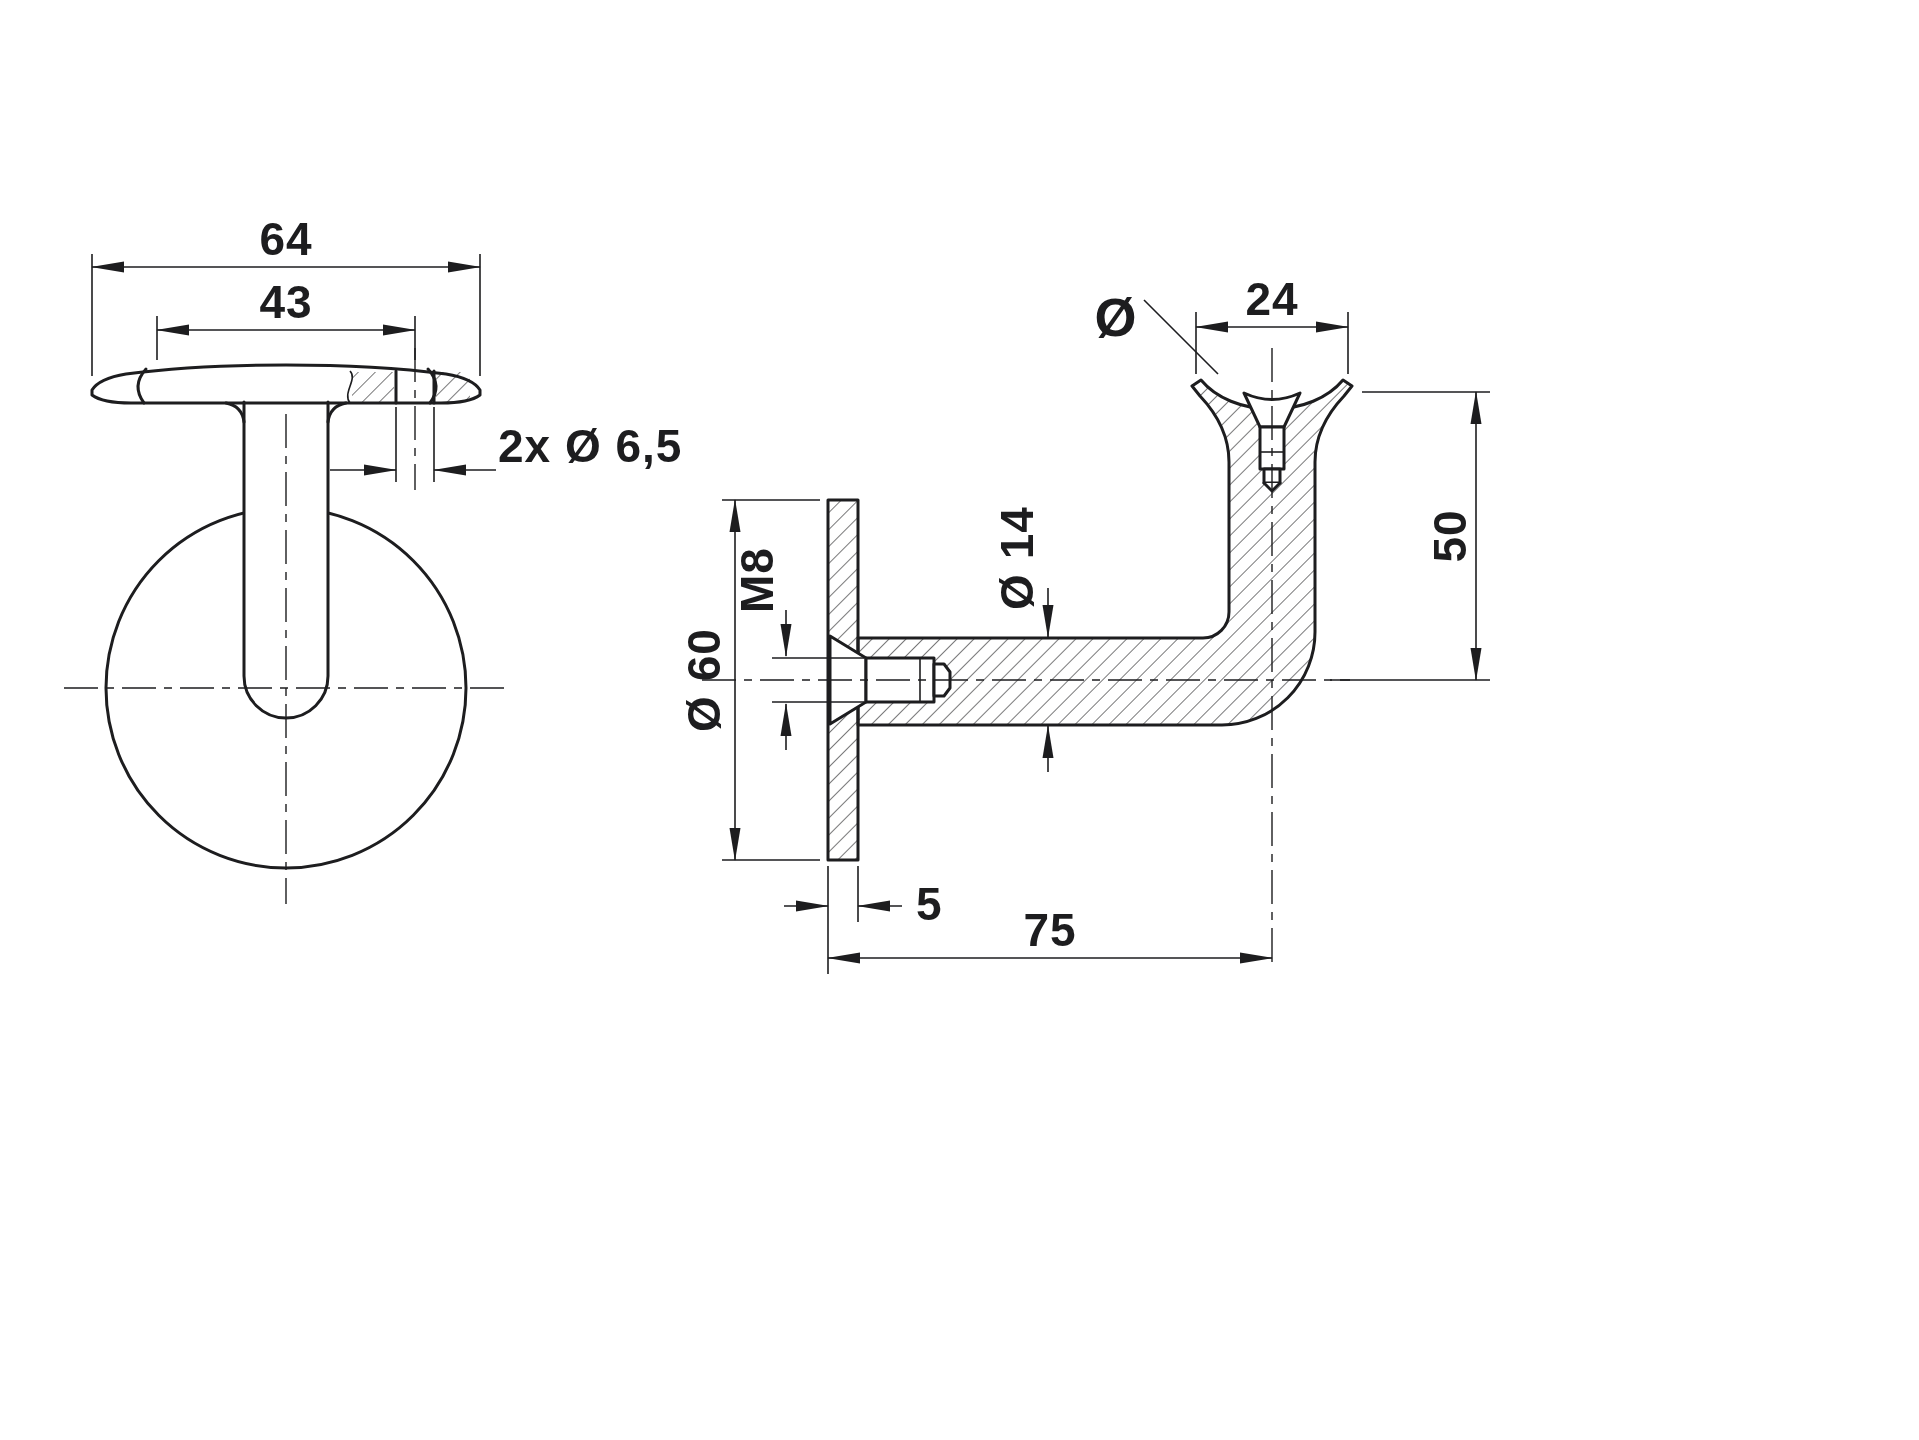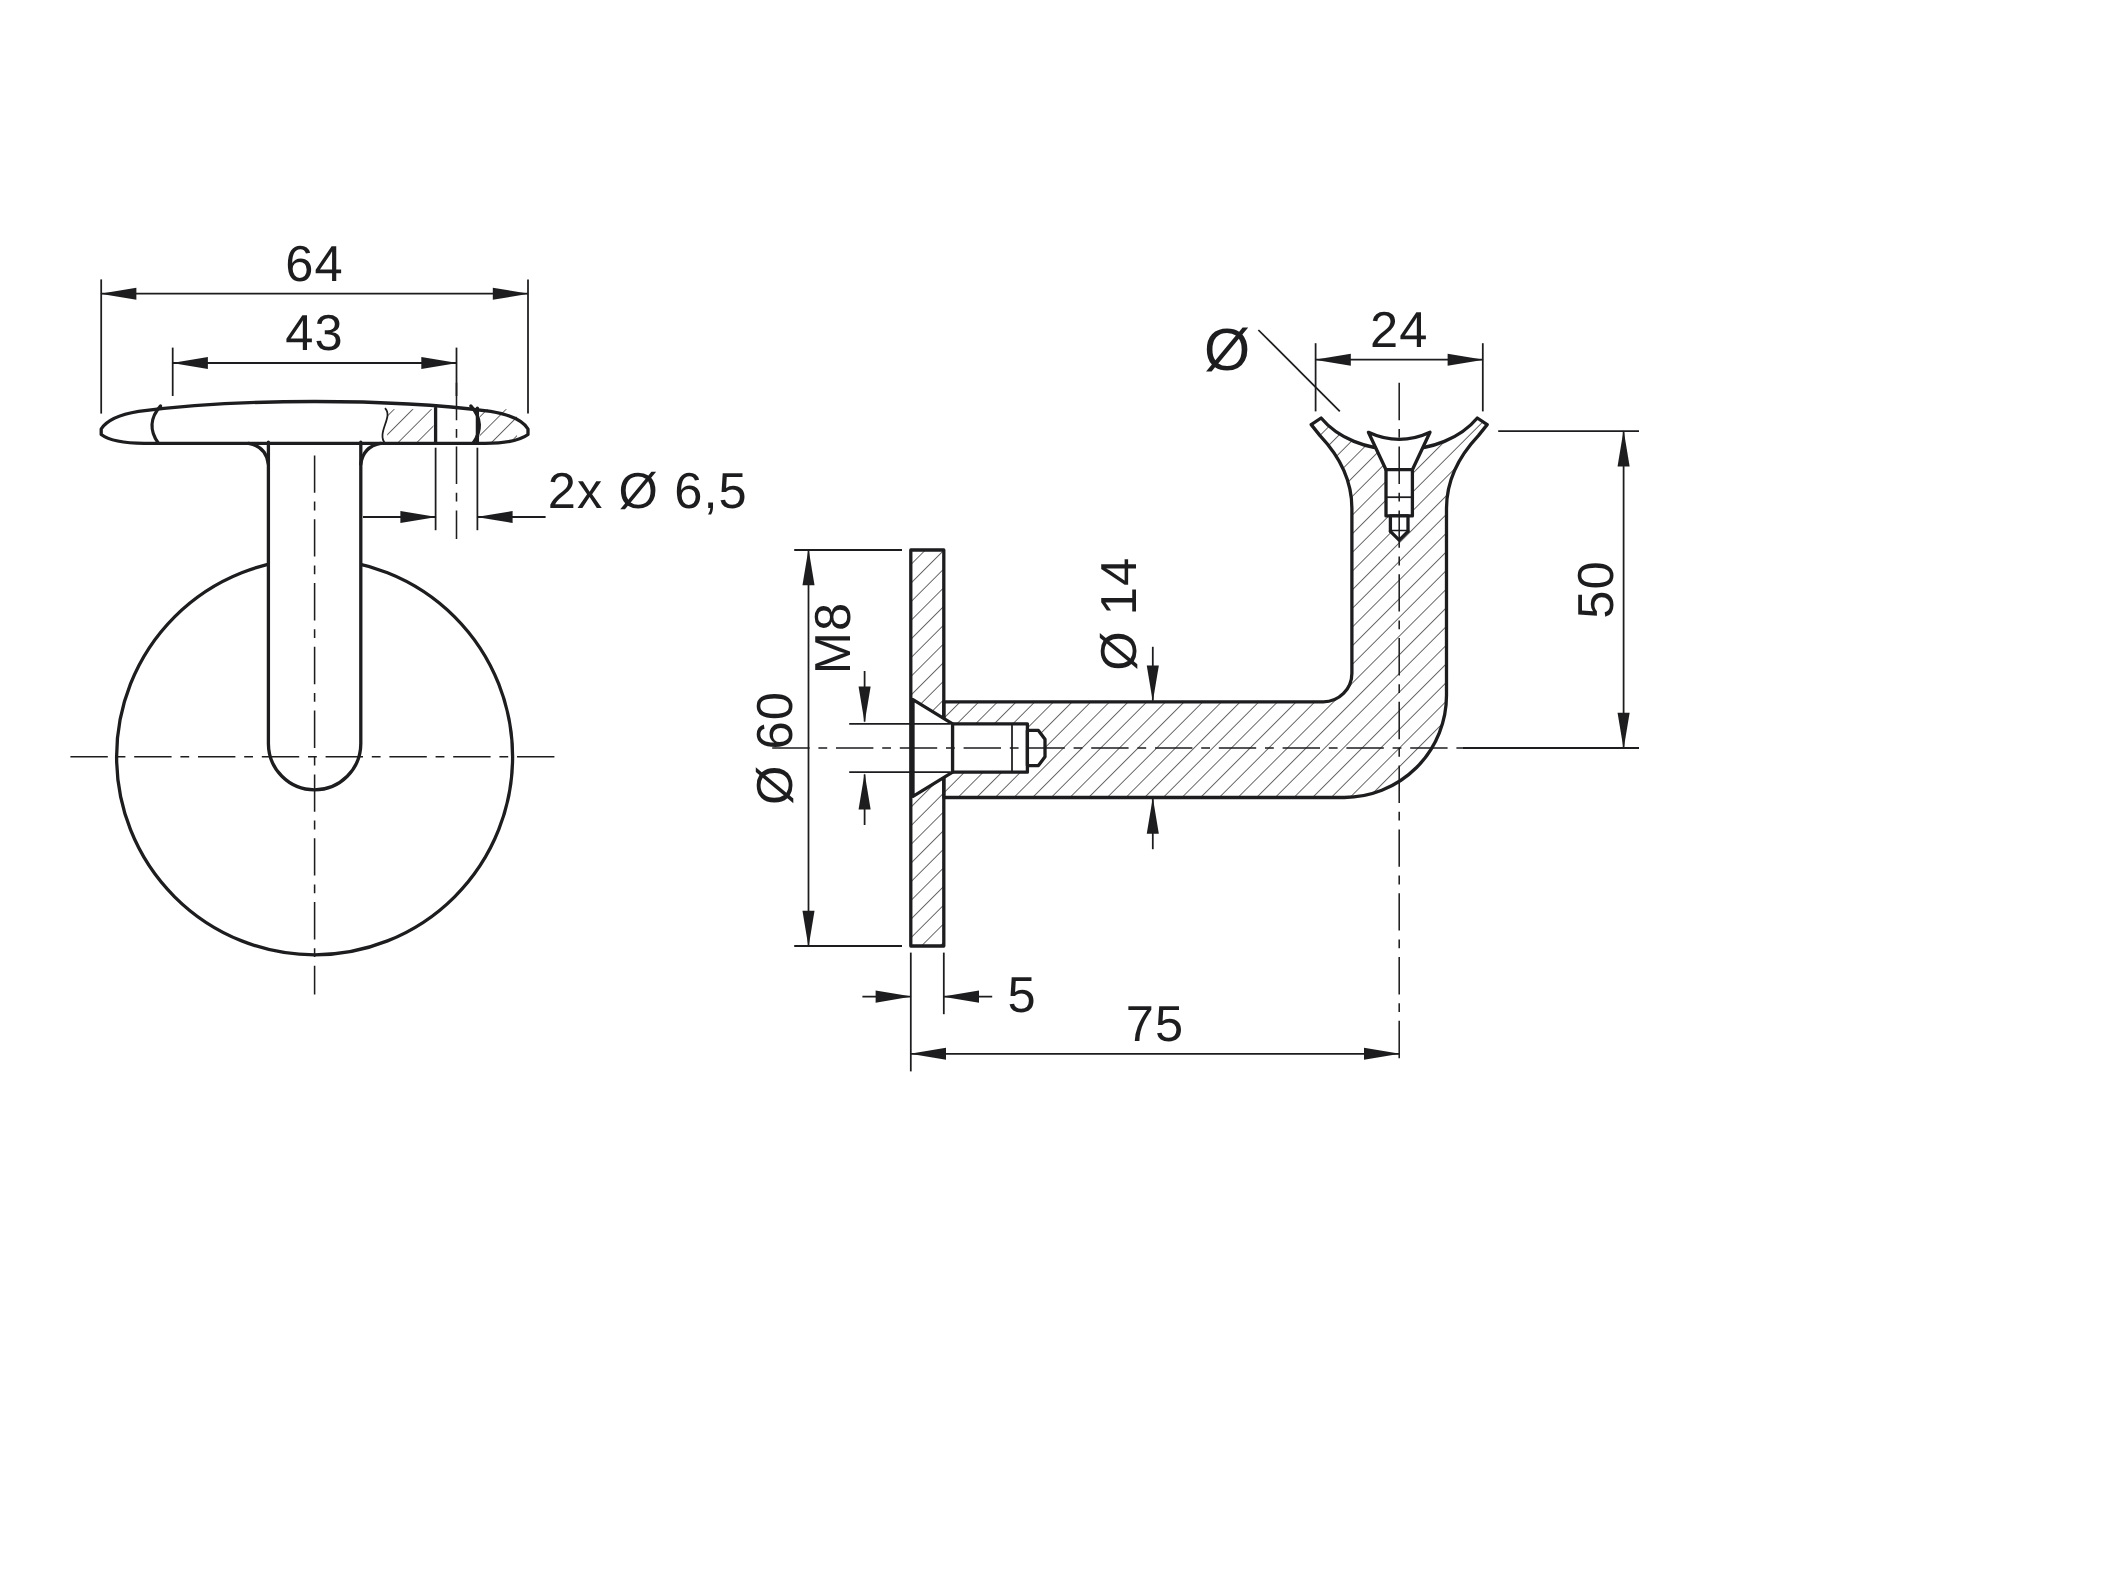--- a/index.html
+++ b/index.html
@@ -1,17 +1,17 @@
 <!DOCTYPE html>
 <html><head>
 <meta charset="utf-8">
 <title>Technical Drawing</title>
 <style>
   html, body { margin: 0; padding: 0; background: #ffffff; }
-  .wrap { width: 1919px; height: 1440px; background: #ffffff; position: relative; overflow: hidden; }
+  .wrap { width: 1919px; height: 1440px; background: #ffffff; position: relative; overflow: hidden; font-weight: bold; }
   svg { display: block; }
 
   .outline { stroke: #1d1d1f; stroke-width: 3; fill: none; stroke-linecap: round; stroke-linejoin: round; }
   .hatched { fill: url(#hatch); }
   .whitefill { fill: #ffffff; }
   .thin { stroke: #1d1d1f; stroke-width: 1.6; fill: none; }
   .cline { stroke: #1d1d1f; stroke-width: 1.4; fill: none; stroke-dasharray: 34 8 8 8; }
   .dimtext {
     font-family: "Liberation Sans", sans-serif;
     font-size: 46px;

